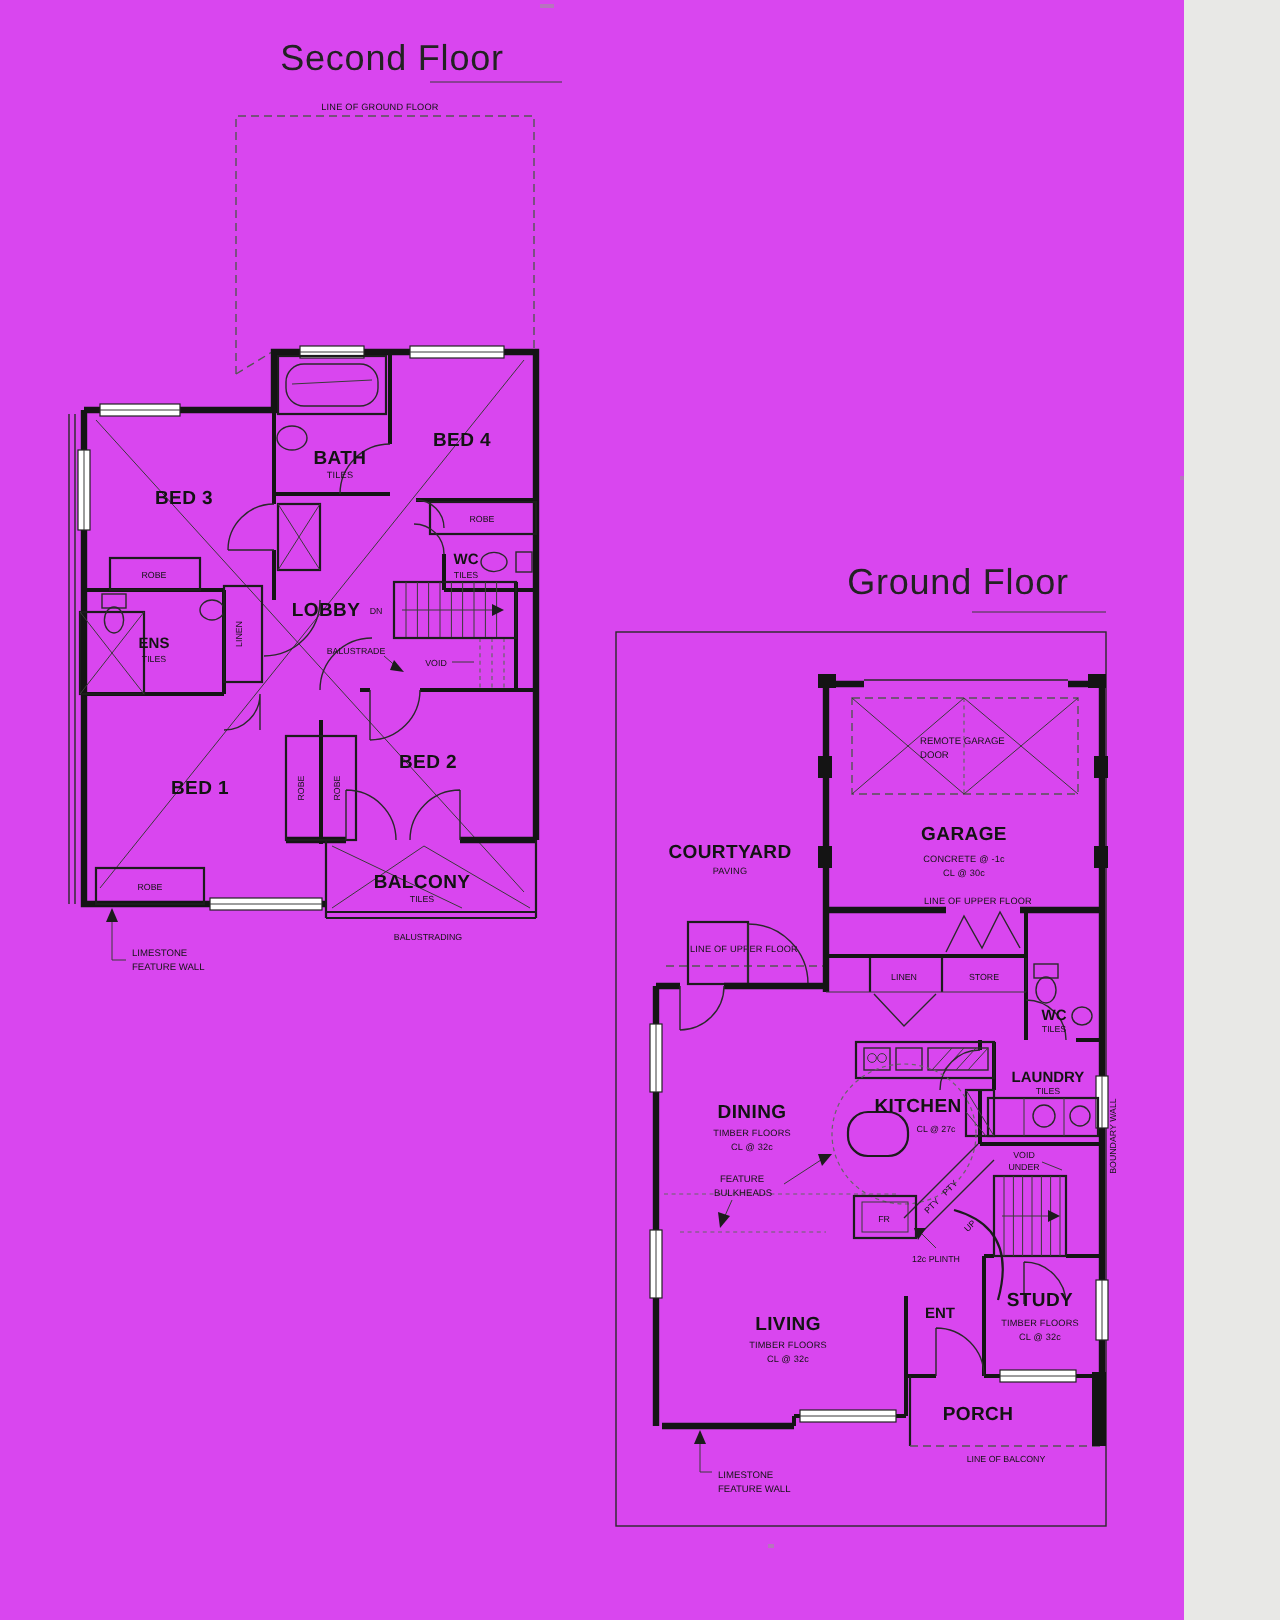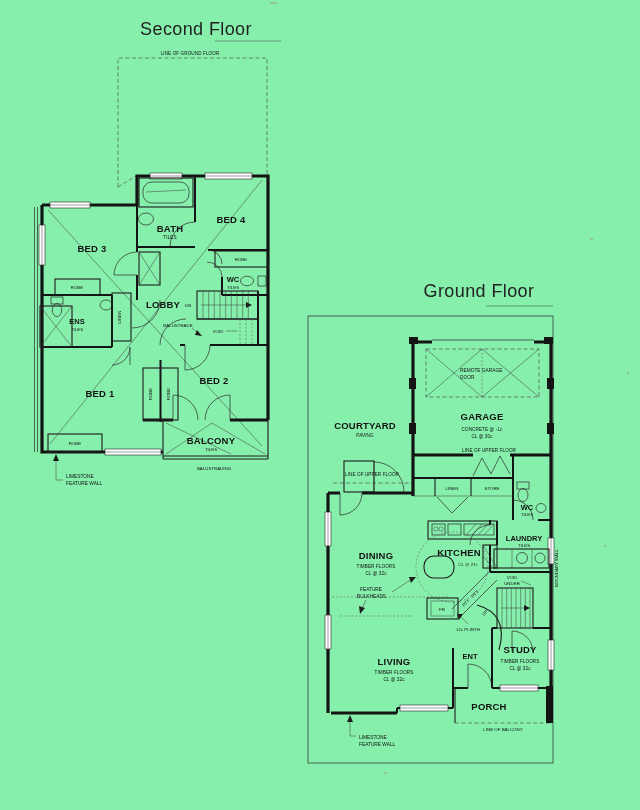--- a/index.html
+++ b/index.html
@@ -1,16 +1,16 @@
 <!DOCTYPE html>
 <html><head>
 <meta charset="utf-8">
 <style>
   html,body{margin:0;padding:0;background:#e8e8e6;}
-  #page{position:relative;width:640px;height:810px;background:#86efac;overflow:hidden;
+  #page{position:relative;width:592px;height:810px;background:#d946ef;overflow:hidden;
         font-family:"Liberation Sans",sans-serif;}
   svg{display:block;}
   
   .w3{stroke:#141414;stroke-width:3.2;fill:none;stroke-linecap:butt}
   .w2{stroke:#141414;stroke-width:2;fill:none}
   .t1{stroke:#1c1c1c;stroke-width:1.1;fill:none}
   .t{stroke:#2a2a2a;stroke-width:0.7;fill:none}
   .t5{stroke:#3a3a3a;stroke-width:0.5;fill:none}
   .d{stroke:#555;stroke-width:0.7;fill:none;stroke-dasharray:4 2.5}
   .dd{stroke:#666;stroke-width:0.6;fill:none;stroke-dasharray:2 1.8}

